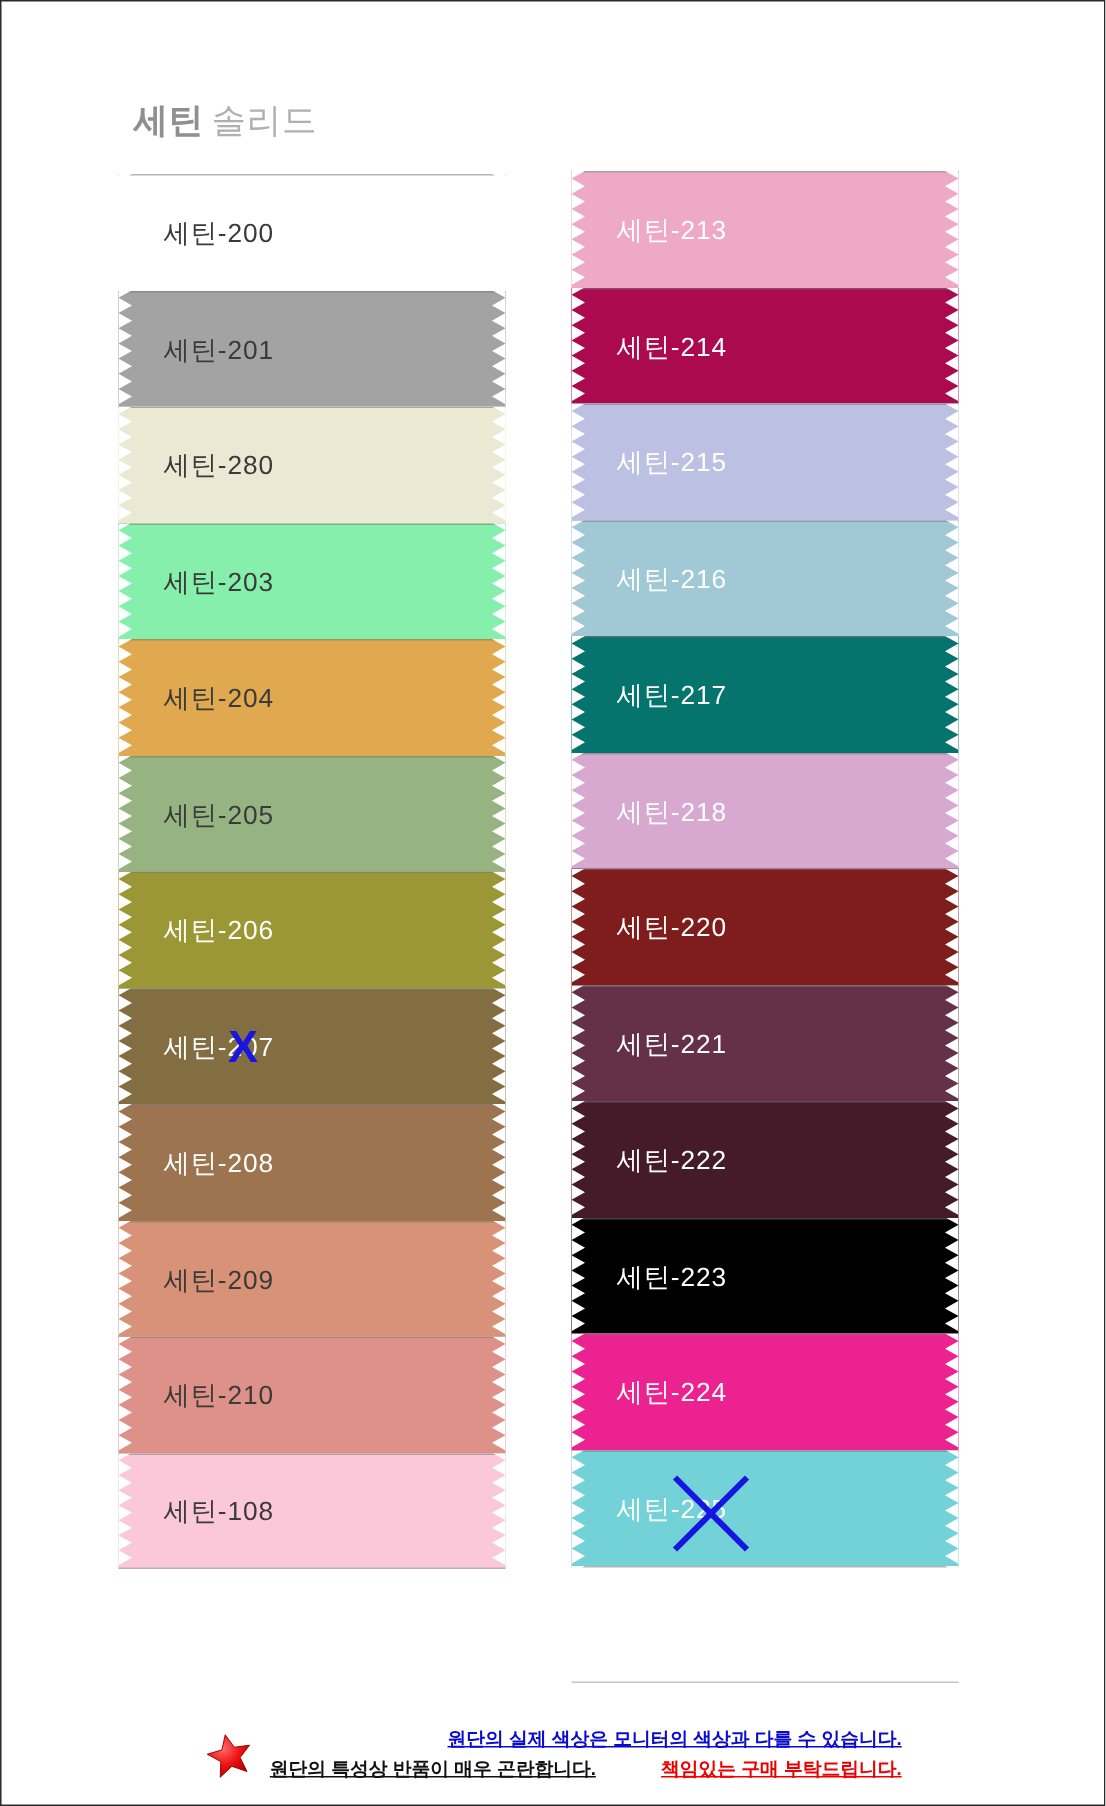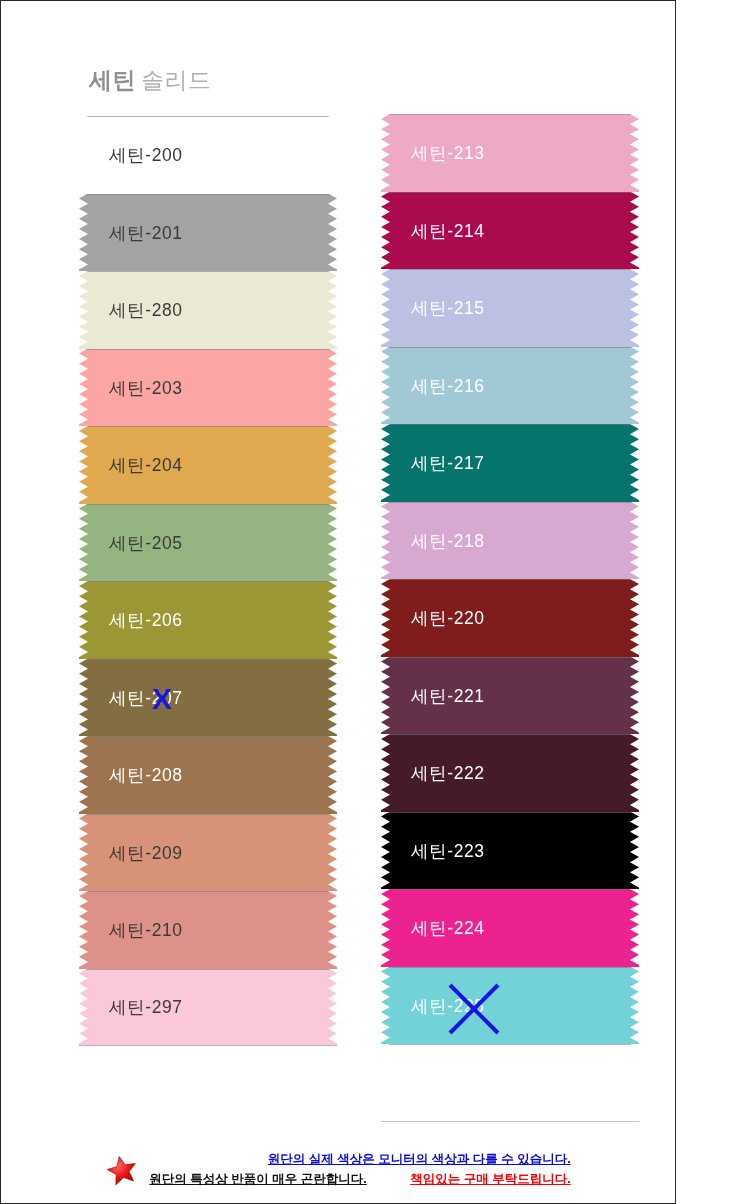--- a/index.html
+++ b/index.html
@@ -6,21 +6,21 @@
 
   html, body {
     width: 737px;
     height: 1204px;
     background: #ffffff;
     font-family: "Liberation Sans", "DejaVu Sans", sans-serif;
   }
 
   #page {
     position: relative;
-    width: 676px;
+    width: 737px;
     height: 1204px;
     background: #ffffff;
     border: 1px solid #2b2b2b;
     overflow: hidden;
   }
 
   
   #title {
     position: absolute;
     left: 88px;
@@ -174,21 +174,21 @@
       </div>
       <div class="swatch" style="background: rgb(235, 232, 212);">
         <div class="pink-edge left">
           <div class="tooth-fill"></div>
         </div>
         <div class="pink-edge right">
           <div class="tooth-fill"></div>
         </div>
         <span class="swatch-label lbl-dark">세틴-280</span>
       </div>
-      <div class="swatch" style="background: #fca5a5;">
+      <div class="swatch" style="background: #86efac;">
         <div class="pink-edge left">
           <div class="tooth-fill"></div>
         </div>
         <div class="pink-edge right">
           <div class="tooth-fill"></div>
         </div>
         <span class="swatch-label lbl-dark">세틴-203</span>
       </div>
       <div class="swatch" style="background: rgb(224, 169, 79);">
         <div class="pink-edge left">
@@ -254,21 +254,21 @@
         </div>
         <span class="swatch-label lbl-dark">세틴-210</span>
       </div>
       <div class="swatch" style="background: rgb(250, 200, 216);">
         <div class="pink-edge left">
           <div class="tooth-fill"></div>
         </div>
         <div class="pink-edge right">
           <div class="tooth-fill"></div>
         </div>
-        <span class="swatch-label lbl-dark">세틴-297</span>
+        <span class="swatch-label lbl-dark">세틴-108</span>
       </div>
     </div>
 
   <div class="column" id="col-right">
       <div class="swatch" style="background: rgb(237, 169, 198);">
         <div class="pink-edge left">
           <div class="tooth-fill"></div>
         </div>
         <div class="pink-edge right">
           <div class="tooth-fill"></div>

